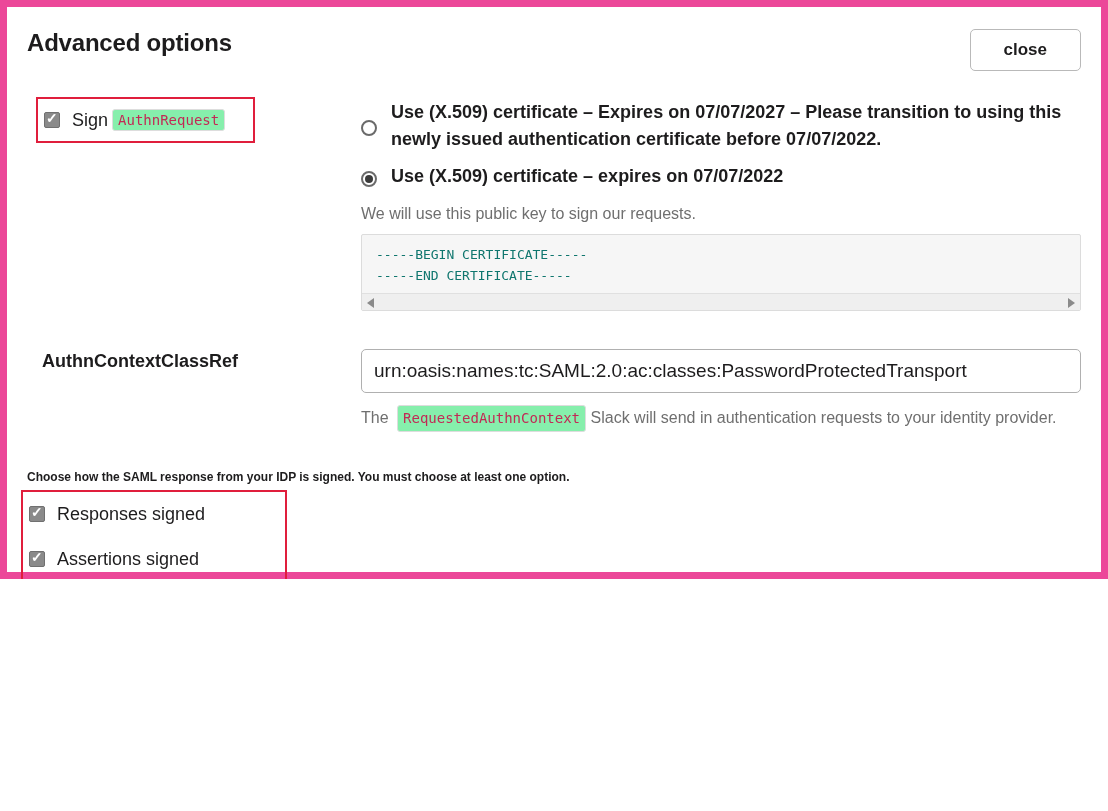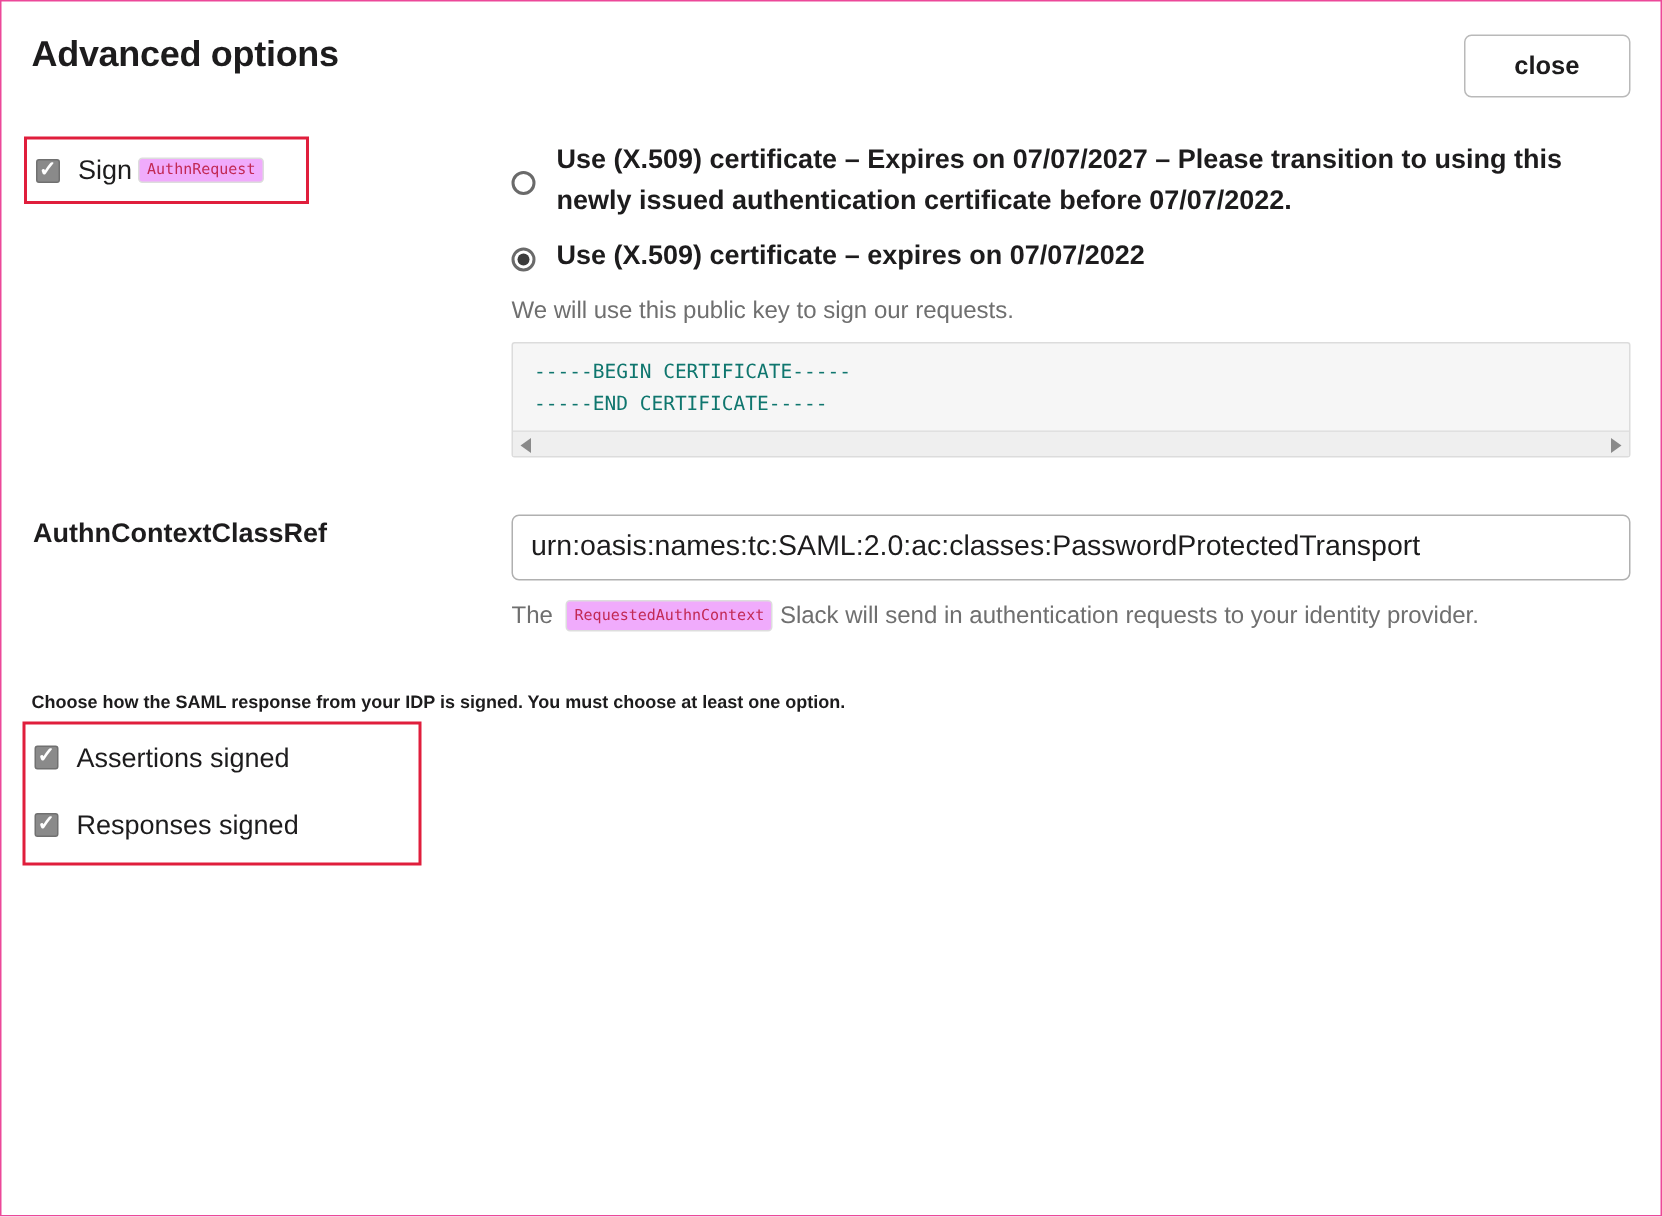--- a/index.html
+++ b/index.html
@@ -8,22 +8,22 @@
       padding: 0;
     }
     body {
       font-family: -apple-system, BlinkMacSystemFont, "Segoe UI", Helvetica, Arial, sans-serif;
       font-size: 17px;
       color: #1d1c1d;
       background: #fff;
     }
     .panel {
       width: 1108px;
-      height: 811px;
-      border: 1px solid #ec4899;
+      height: 579px;
+      border: 7px solid #ec4899;
       padding: 22px 20px 30px 20px;
       position: relative;
     }
     .header-row {
       display: flex;
       justify-content: space-between;
       align-items: flex-start;
       margin-bottom: 28px;
     }
     .title {
@@ -44,20 +44,21 @@
     .row {
       display: flex;
       align-items: flex-start;
       margin-bottom: 38px;
     }
     .left-col {
       width: 320px;
       flex-shrink: 0;
       padding-top: 2px;
       padding-left: 1px;
+      margin-left: 14px;
     }
     .right-col {
       flex: 1;
       min-width: 0;
     }
     .highlight-box {
       display: inline-flex;
       align-items: center;
       border: 2px solid #e01e3c;
       padding: 10px 28px 10px 6px;
@@ -94,27 +95,27 @@
       position: absolute;
       top: -3px;
       left: 1px;
       font-size: 14px;
       color: #fff;
       font-weight: bold;
     }
     .code-chip {
       display: inline-block;
       font-family: ui-monospace, SFMono-Regular, Menlo, Consolas, monospace;
-      font-size: 10px;
+      font-size: 14px;
       color: #c22955;
       border: 1px solid #ddd;
       border-radius: 3px;
       padding: 2px 5px;
       margin-left: 4px;
-      background: #f0abfc;
+      background: #86efac;
       vertical-align: middle;
     }
     .radio-opt {
       display: flex;
       align-items: center;
       margin-bottom: 10px;
     }
     .radio {
       appearance: none;
       width: 16px;
@@ -273,24 +274,24 @@
 
   
 
   
   <div class="section-heading">Choose how the SAML response from your IDP is signed. You must choose at least one option.</div>
 
   <div class="highlight-box-tall" style="display:inline-block;">
     <div class="signed-row">
       <label class="chk-label">
         <input type="checkbox" class="chk" checked="" style="">
-        <span>Assertions signed</span>
+        <span>Responses signed</span>
       </label>
     </div>
     <div class="signed-row">
       <label class="chk-label">
         <input type="checkbox" class="chk" checked="" style="">
-        <span>Responses signed</span>
+        <span>Assertions signed</span>
       </label>
     </div>
   </div>
 
 </div>
 
 </body></html>

